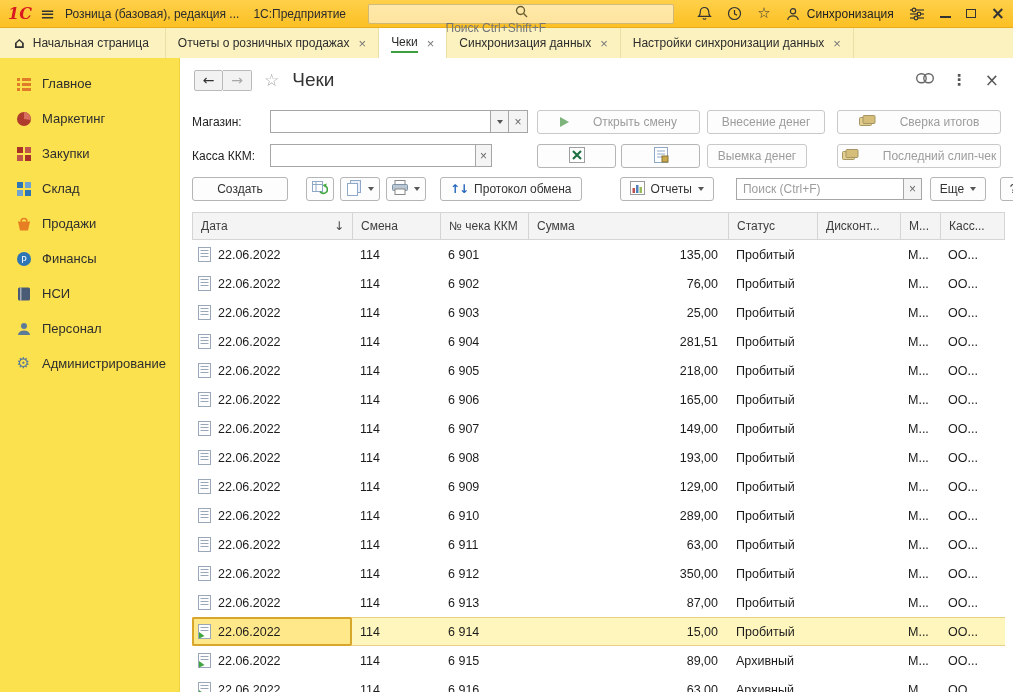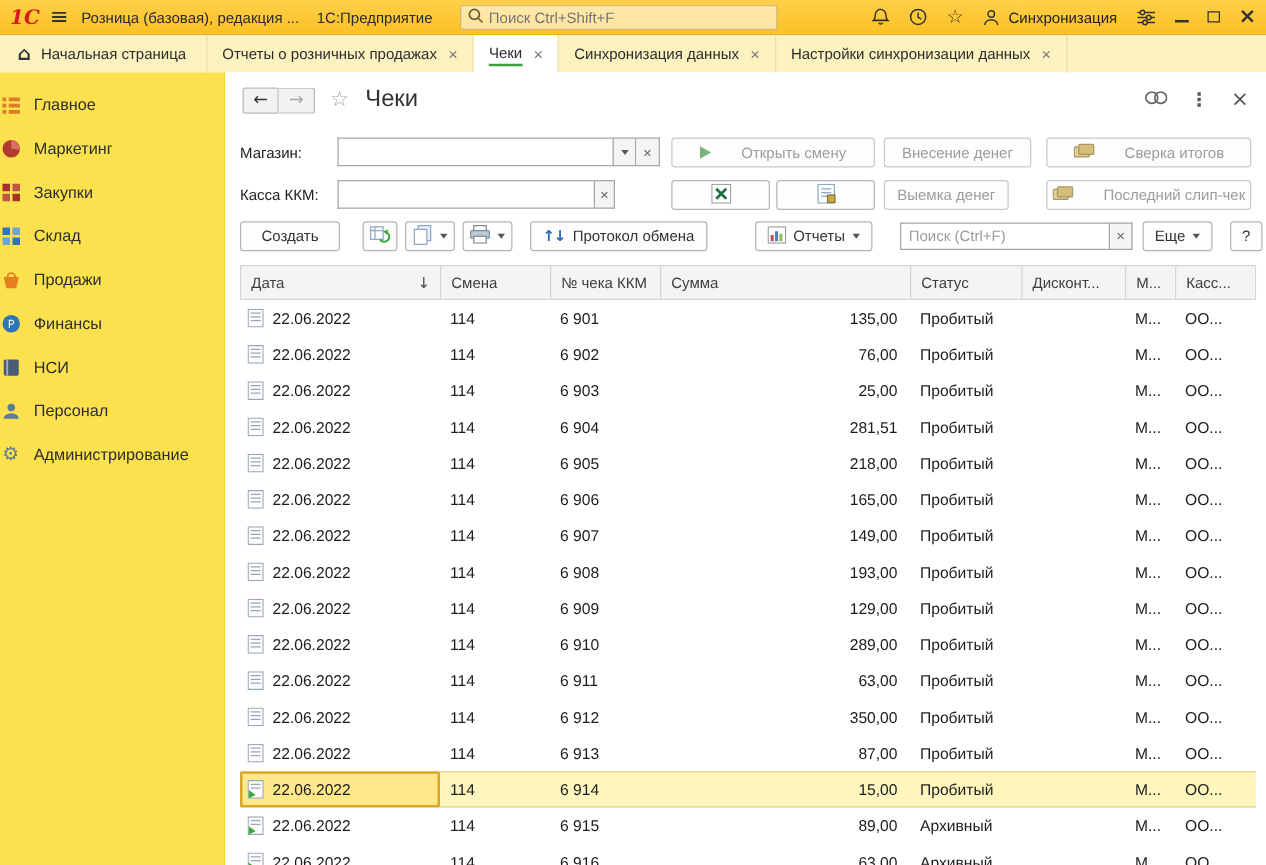--- a/index.html
+++ b/index.html
@@ -9,22 +9,22 @@
 
   
   .titlebar { height:28px; background:linear-gradient(#FFD04A,#FBC023); border-bottom:1px solid #E9AC1C;
               display:flex; align-items:center; padding:0 8px; }
   .logo { color:#D91920; font-weight:bold; font-style:italic; font-size:16px;
           font-family:"DejaVu Serif",serif; line-height:1; margin-right:8px; }
   .hamburger { font-family:"DejaVu Sans",sans-serif; font-size:18px; color:#333; margin-right:10px; cursor:pointer; line-height:1;}
   .hamburger::before { content:"≡"; }
   .tb-title { color:#2b2b2b; white-space:nowrap; }
   .tb-app { color:#2b2b2b; white-space:nowrap; margin-left:14px; }
-  .tb-search { margin-left:22px; width:254px; height:20px; background:rgba(255,255,255,0.55);
-               border:1px solid rgba(120,100,40,0.35); border-radius:2px; display:flex; align-items:center; padding:0 5px; }
+  .tb-search { margin-left:22px; width:306px; height:20px; background:rgba(255,255,255,0.55);
+               border:1px solid rgba(120,100,40,0.35); border-radius:2px; display:flex; align-items:center; padding:0 5px;flex-direction:column; }
   .tb-search input { flex:1; border:none; background:transparent; outline:none; font-size:12px; color:#333; margin-left:4px; font-family:inherit;}
   .tb-search input::placeholder { color:#6d6least146; }
   .tb-right { margin-left:auto; display:flex; align-items:center; gap:15px; }
   .tb-ic { display:flex; align-items:center; cursor:pointer; }
   .glyph { font-family:"DejaVu Sans",sans-serif; line-height:1; }
   .star-glyph::before { content:"☆"; font-size:15px; color:#333; }
   .user-name { color:#222; margin-left:-8px; }
   .win-min { width:11px; height:8px; border-bottom:2px solid #333; display:inline-block; }
   .win-max { width:10px; height:9px; border:1.5px solid #333; display:inline-block; }
   .win-close::before { content:"×"; font-size:17px; color:#333; font-weight:bold; }
@@ -36,21 +36,21 @@
   .tab { display:flex; align-items:center; gap:9px; padding:0 12px; border-right:1px solid #EADFA4; cursor:pointer; position:relative; }
   .tab.active { background:#fff; }
   .tab-label { white-space:nowrap; color:#2c2c2c; padding:2px 0; }
   .tab.active .tab-label { border-bottom:2px solid #3C9E3F; }
   .x-glyph { color:#777; font-size:13px; line-height:1; cursor:pointer; }
   .x-glyph::before { content:"×"; }
 
   
   .body { display:flex; height:634px; }
   .sidebar { width:180px; background:#FBE14E; border-right:1px solid #EDD43F; padding-top:8px; flex-shrink:0; }
-  .side-item { display:flex; align-items:center; gap:10px; height:35px; cursor:pointer; }
+  .side-item { display:flex; align-items:center; gap:10px; height:35px; padding-left:15px; cursor:pointer; }
   .side-icon { width:17px; height:17px; display:flex; align-items:center; justify-content:center; flex-shrink:0;}
   .side-label { font-size:13px; color:#2e2e2e; white-space:nowrap; }
   .gear-glyph { font-family:"DejaVu Sans",sans-serif; font-size:15px; color:#5D7A99; line-height:1;}
   .gear-glyph::before{ content:"⚙"; }
 
   .content { flex:1; background:#fff; display:flex; flex-direction:column; overflow:hidden; }
 
   
   .content-header { height:44px; display:flex; align-items:center; padding:0 14px; flex-shrink:0; }
   .nav-btn { width:29px; height:21px; border:1px solid #B9B9B9; background:#F2F2F2; border-radius:2px;
@@ -356,21 +356,21 @@
         <div class="btn disabled abs" style="left:657px; top:42px; width:164px;">
           <span style="opacity:.75"><svg width="17" height="14">
                 <rect x="0.5" y="3.5" width="12" height="8" rx="1" fill="#D9C06B" stroke="#8a7433"></rect>
                 <rect x="4" y="1.5" width="12" height="8" rx="1" fill="#C8A94E" stroke="#8a7433"></rect>
               </svg></span>
           <span>Последний слип-чек</span>
         </div>
       </div>
 
       <div class="toolbar">
-        <div class="tbtn" style="width:80px">
+        <div class="tbtn" style="width:96px">
             <span>Создать</span>
           </div>
         <div class="tbtn tbtn-icon" style="margin-left:18px">
           <span><svg width="16" height="15">
                 <rect x="0.5" y="1.5" width="10" height="10" fill="#fff" stroke="#8FA8C8"></rect>
                 <line x1="0.5" y1="4.5" x2="10.5" y2="4.5" stroke="#8FA8C8"></line>
                 <line x1="4" y1="1.5" x2="4" y2="11.5" stroke="#8FA8C8"></line>
                 <path d="M13.5 6 a4 4 0 1 1 -5.5 5.5" fill="none" stroke="#3FA63F" stroke-width="1.6"></path>
                 <path d="M14.8 3.5 L13.3 7.5 L10.5 5 Z" fill="#3FA63F"></path>
               </svg></span>

